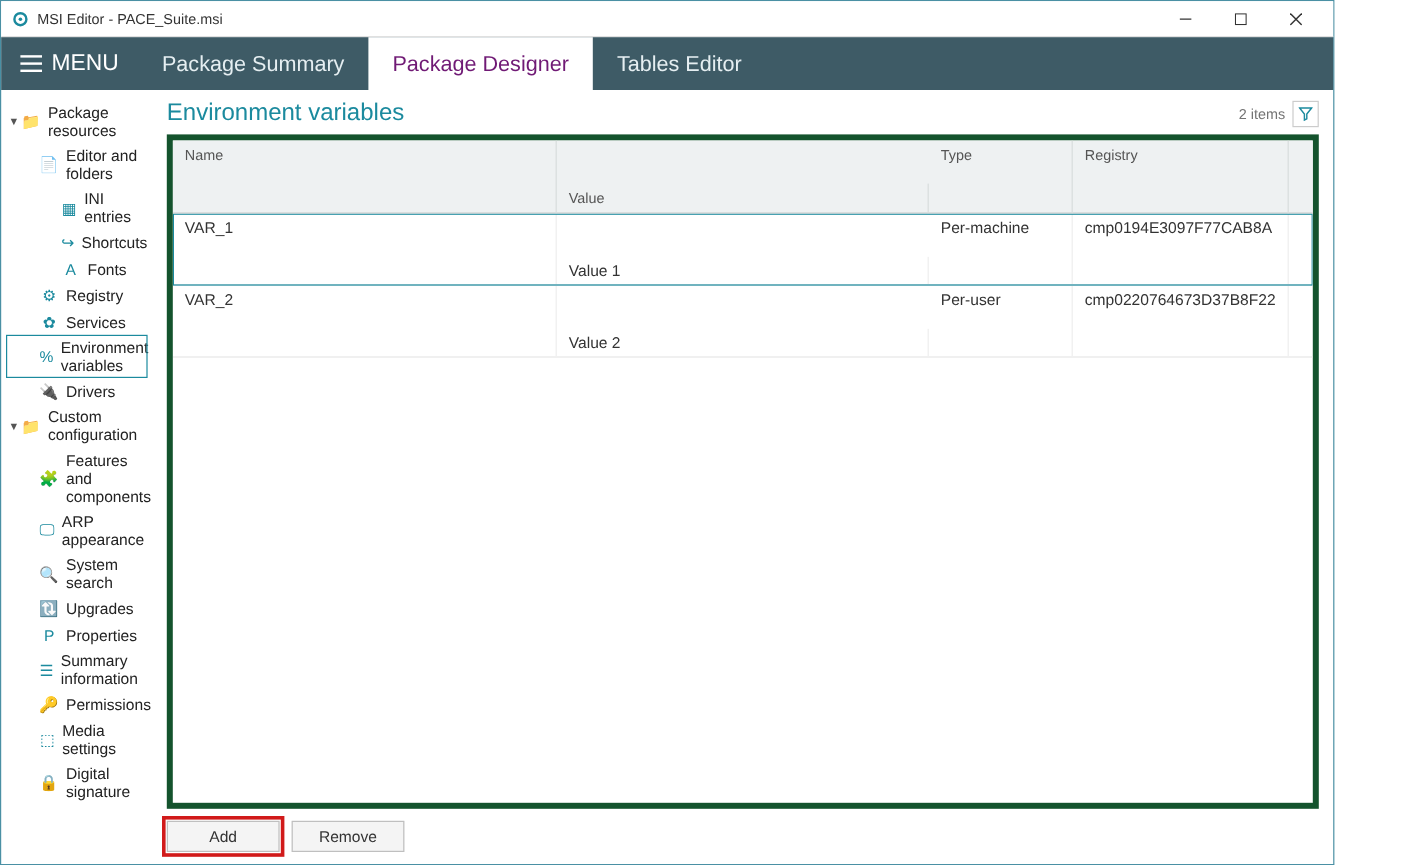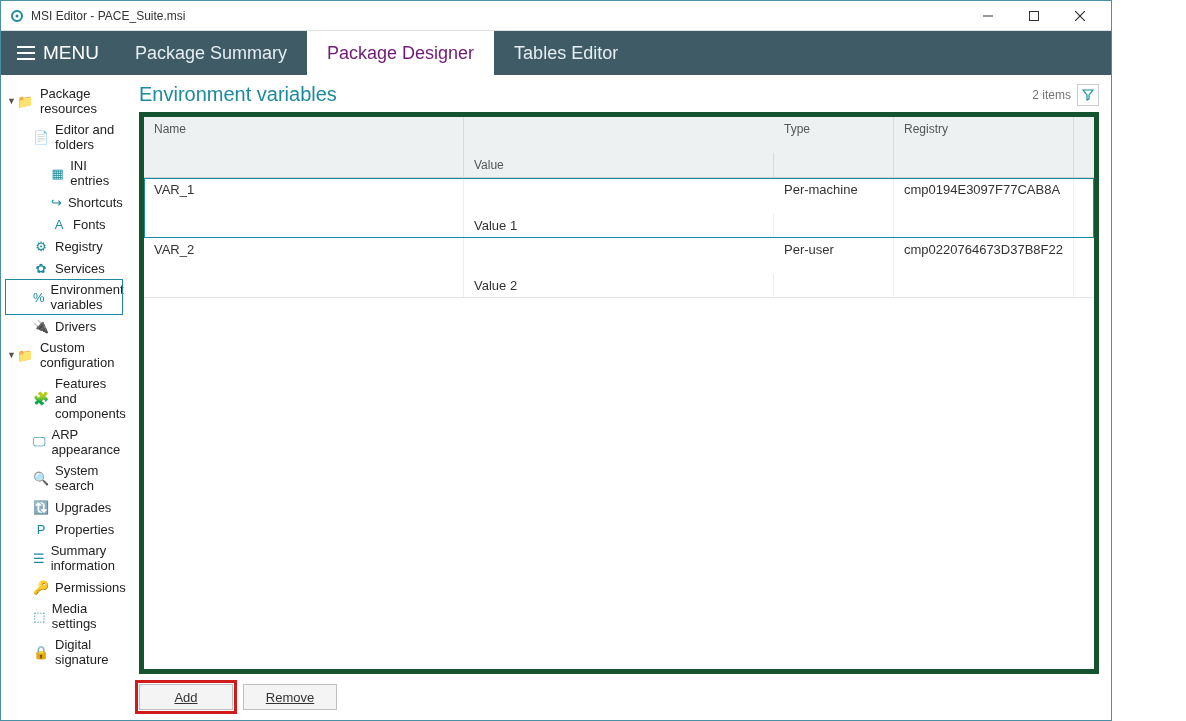--- a/index.html
+++ b/index.html
@@ -39,21 +39,21 @@
 .grid-header .cell { padding: 5px 10px; font-size: 12px; color: #555; border-right: 1px solid #d8dcdd; }
 .col-name { width: 320px; }
 .col-value { width: 310px; margin-top: 36px; }
 .col-type { width: 120px; }
 .col-component { flex: 1; }
 .col-spacer { width: 16px; border-right: none !important; }
 .grid-body { flex: 1; overflow-y: auto; }
 .grid-row { display: flex; border-bottom: 1px solid #e6e6e6; cursor: pointer; }
 .grid-row .cell { padding: 4px 10px; font-size: 13px; color: #333; border-right: 1px solid #eee; white-space: nowrap; overflow: hidden; text-overflow: ellipsis; }
 .grid-row.selected { outline: 1px solid #1b8a9e; outline-offset: -1px; }
-.footer-btns { display: flex; gap: 10px; margin-top: 10px; text-decoration: underline; }
+.footer-btns { display: flex; gap: 10px; margin-top: 10px; }
 .btn { min-width: 94px; height: 26px; border: 1px solid #bfbfbf; background: #f4f4f4; display:flex; align-items:center; justify-content:center; cursor:pointer; font-size: 13px; color:#333; }
 .btn.highlighted { outline: 3px solid #d11a1a; outline-offset: 1px; }
 </style>
 </head>
 <body>
 
 <div class="window">
 
   <div class="titlebar">
     <span class="titlebar-icon">

